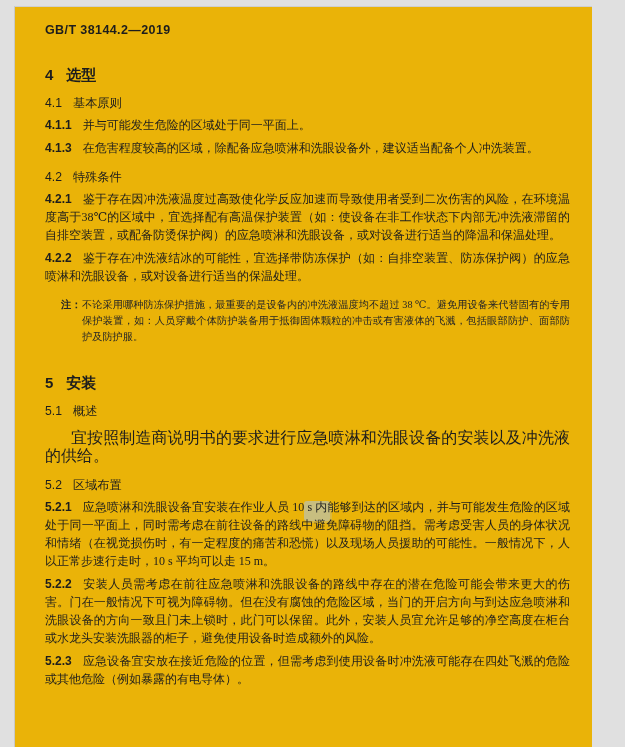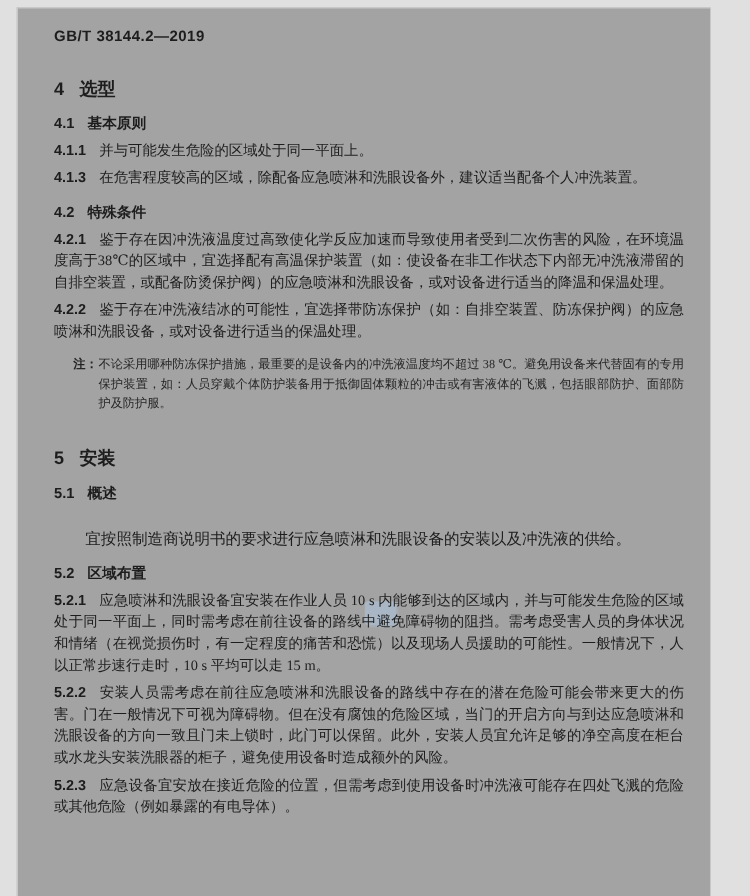--- a/index.html
+++ b/index.html
@@ -7,21 +7,21 @@
     width:625px; height:747px; overflow:hidden;
     background:#e0e0e0;
     font-family:"Liberation Serif","DejaVu Serif",serif;
     color:#1d1d1d;
     position:relative;
   }
   .canvas { position:absolute; inset:0; }
   .page {
     position:absolute; left:14px; top:6px;
     width:578px; height:741px;
-    background:#a3a3a3;
+    background:#eab308;
     border-left:1px solid #c8c8c8;
     border-top:1px solid #cfcfcf;
     box-sizing:border-box;
   }
   .content {
     padding:16px 22px 0 30px;
     position:relative;
   }
   .doc-header {
     font-family:"Liberation Sans","DejaVu Sans",sans-serif;
@@ -29,37 +29,37 @@
     letter-spacing:0.4px;
   }
   h1.chapter {
     font-family:"Liberation Sans","DejaVu Sans",sans-serif;
     font-size:15px; line-height:16px; font-weight:bold;
     margin:30px 0 0 0;
   }
   h1.chapter .num { margin-right:13px; }
   h2.section {
     font-family:"Liberation Sans","DejaVu Sans",sans-serif;
-    font-size:12.2px; line-height:15px; font-weight:bold;
+    font-size:12.2px; line-height:15px; font-weight:normal;
     margin:13px 0 5px 0;
   }
   h2.section .num { margin-right:11px; }
   p.clause {
     font-size:12px; line-height:18px;
     margin:5px 0 0 0;
     text-align:justify;
     text-align-last:left;
   }
   p.clause .num {
     font-family:"Liberation Sans","DejaVu Sans",sans-serif;
     font-weight:bold; margin-right:11px;
   }
   p.plain {
-    font-size:13px; line-height:18px;
-    margin:21px 0 0 0;
+    font-size:16px; line-height:18px;
+    margin:10px 0 0 0;
     text-indent:26px;
     text-align:justify; text-align-last:left;
   }
   .note {
     font-size:10.2px; line-height:16px;
     margin:12px 0 0 16px;
     padding-left:21px;
     position:relative;
     text-align:justify; text-align-last:left;
     color:#262626;

